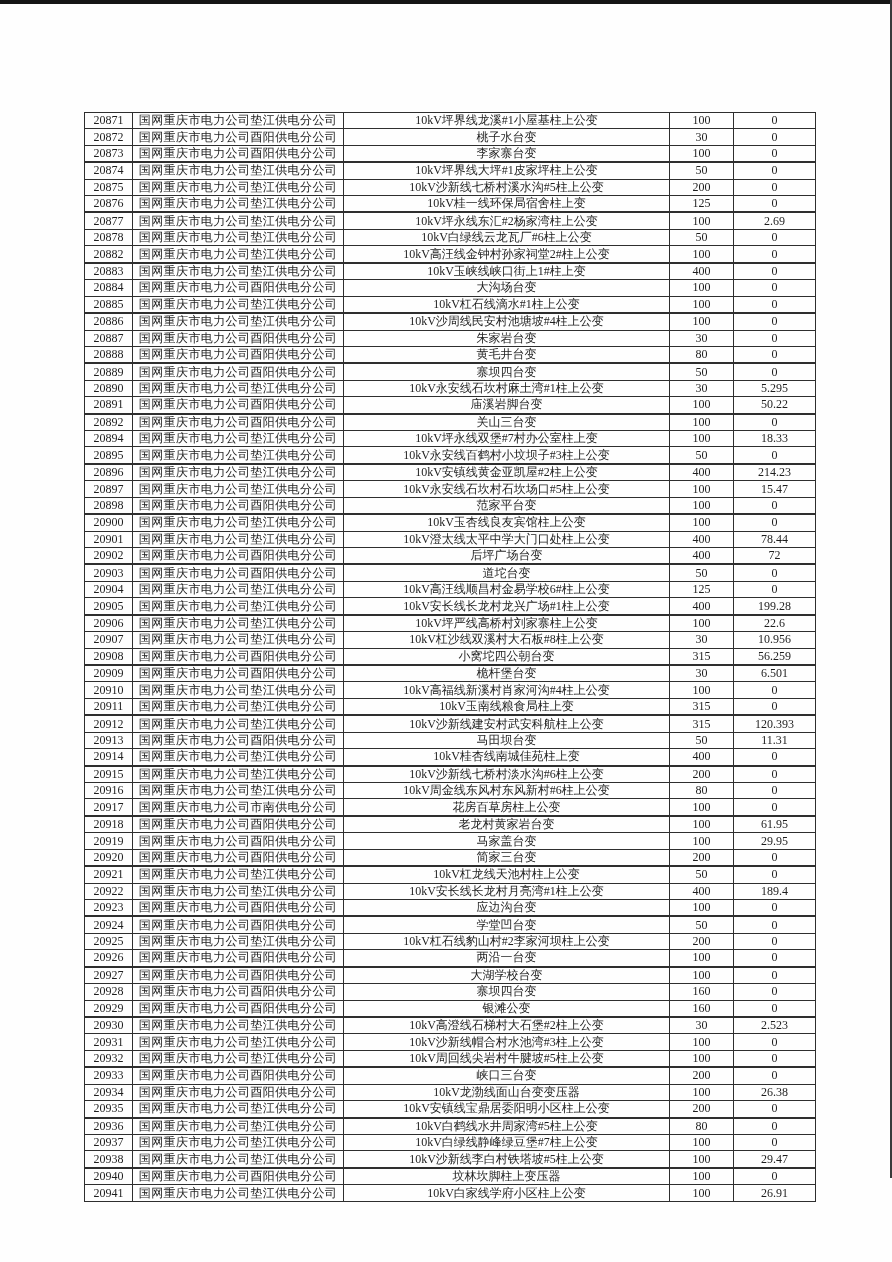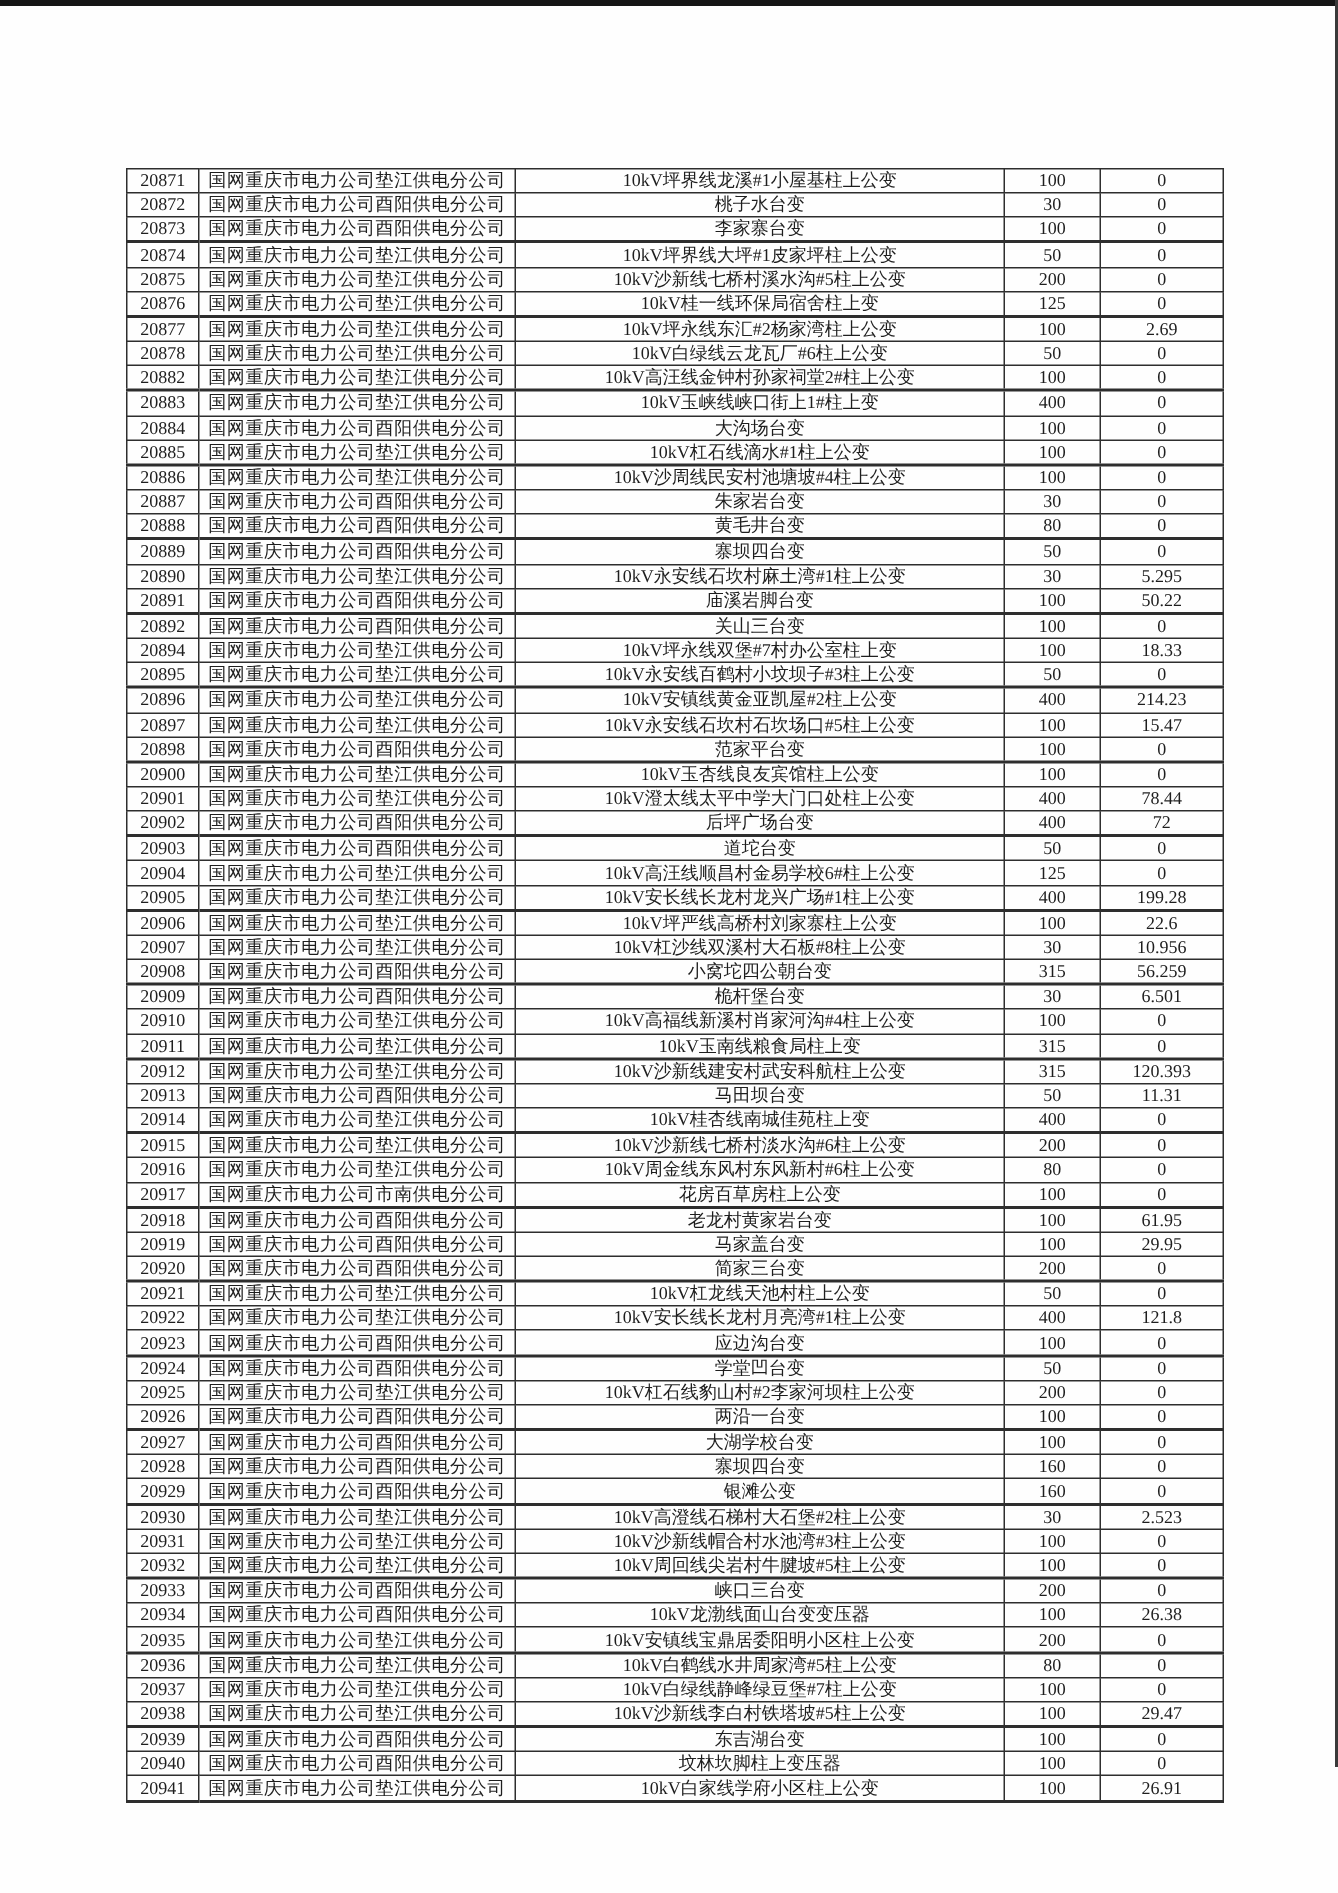--- a/index.html
+++ b/index.html
@@ -395,21 +395,21 @@
           <td class="cell-company">国网重庆市电力公司垫江供电分公司</td>
           <td class="cell-equipment-name">10kV杠龙线天池村柱上公变</td>
           <td class="cell-capacity">50</td>
           <td class="cell-value">0</td>
         </tr>
         <tr>
           <td class="cell-row-id">20922</td>
           <td class="cell-company">国网重庆市电力公司垫江供电分公司</td>
           <td class="cell-equipment-name">10kV安长线长龙村月亮湾#1柱上公变</td>
           <td class="cell-capacity">400</td>
-          <td class="cell-value">121.8</td>
+          <td class="cell-value">189.4</td>
         </tr>
         <tr>
           <td class="cell-row-id">20923</td>
           <td class="cell-company">国网重庆市电力公司酉阳供电分公司</td>
           <td class="cell-equipment-name">应边沟台变</td>
           <td class="cell-capacity">100</td>
           <td class="cell-value">0</td>
         </tr>
         <tr>
           <td class="cell-row-id">20924</td>
@@ -508,27 +508,20 @@
           <td class="cell-equipment-name">10kV白绿线静峰绿豆堡#7柱上公变</td>
           <td class="cell-capacity">100</td>
           <td class="cell-value">0</td>
         </tr>
         <tr>
           <td class="cell-row-id">20938</td>
           <td class="cell-company">国网重庆市电力公司垫江供电分公司</td>
           <td class="cell-equipment-name">10kV沙新线李白村铁塔坡#5柱上公变</td>
           <td class="cell-capacity">100</td>
           <td class="cell-value">29.47</td>
-        </tr>
-        <tr>
-          <td class="cell-row-id">20939</td>
-          <td class="cell-company">国网重庆市电力公司酉阳供电分公司</td>
-          <td class="cell-equipment-name">东吉湖台变</td>
-          <td class="cell-capacity">100</td>
-          <td class="cell-value">0</td>
         </tr>
         <tr>
           <td class="cell-row-id">20940</td>
           <td class="cell-company">国网重庆市电力公司酉阳供电分公司</td>
           <td class="cell-equipment-name">坟林坎脚柱上变压器</td>
           <td class="cell-capacity">100</td>
           <td class="cell-value">0</td>
         </tr>
         <tr>
           <td class="cell-row-id">20941</td>

